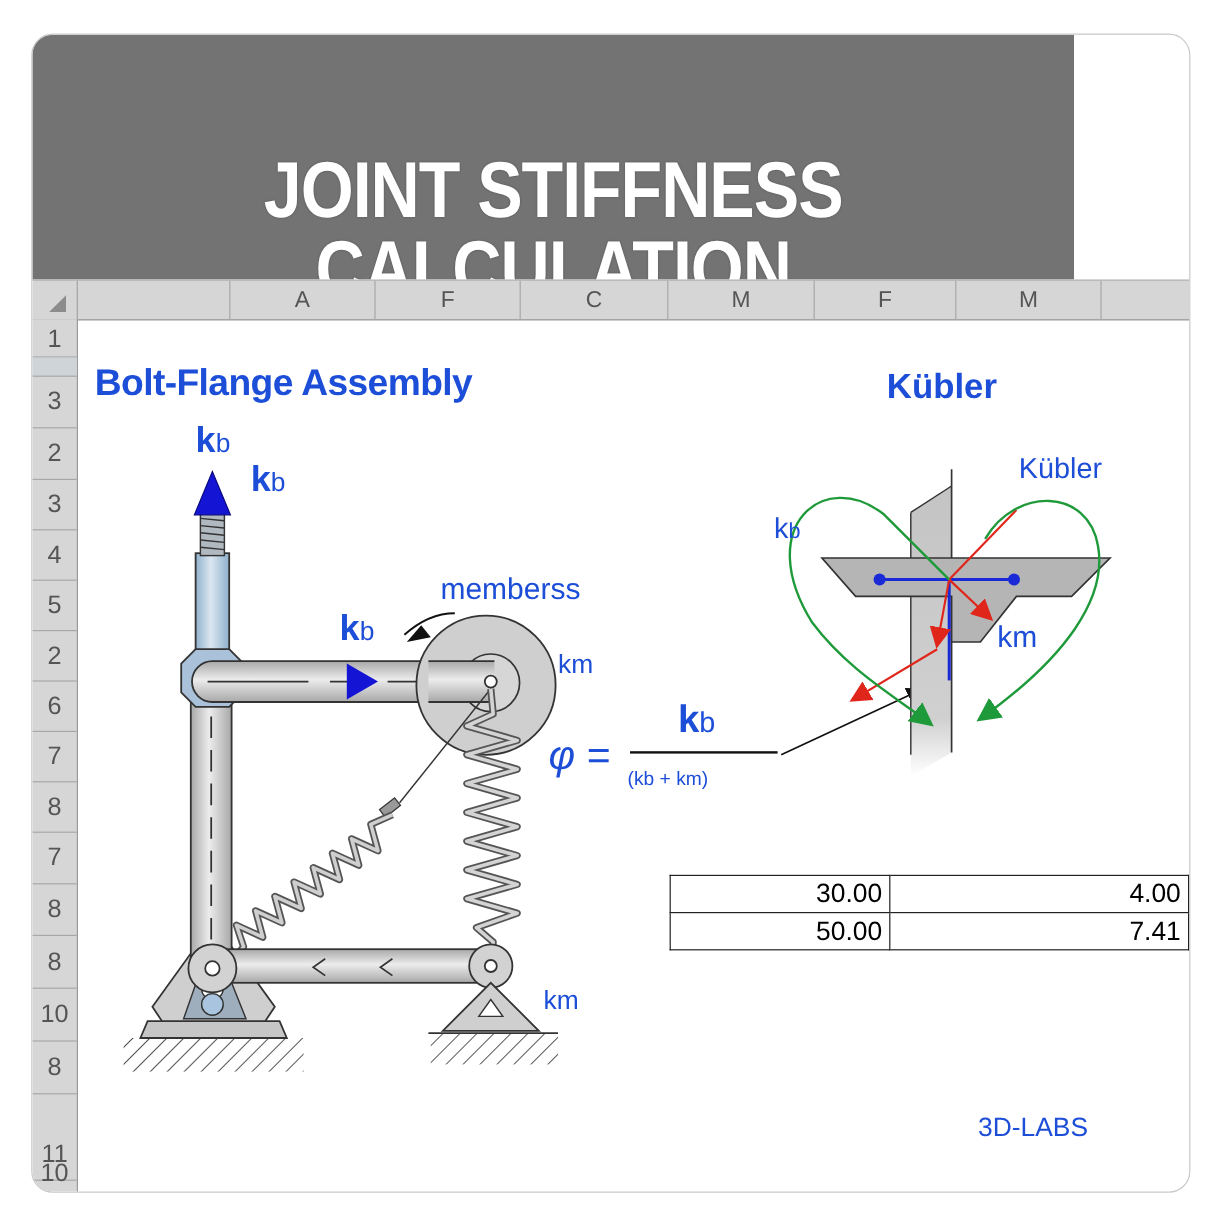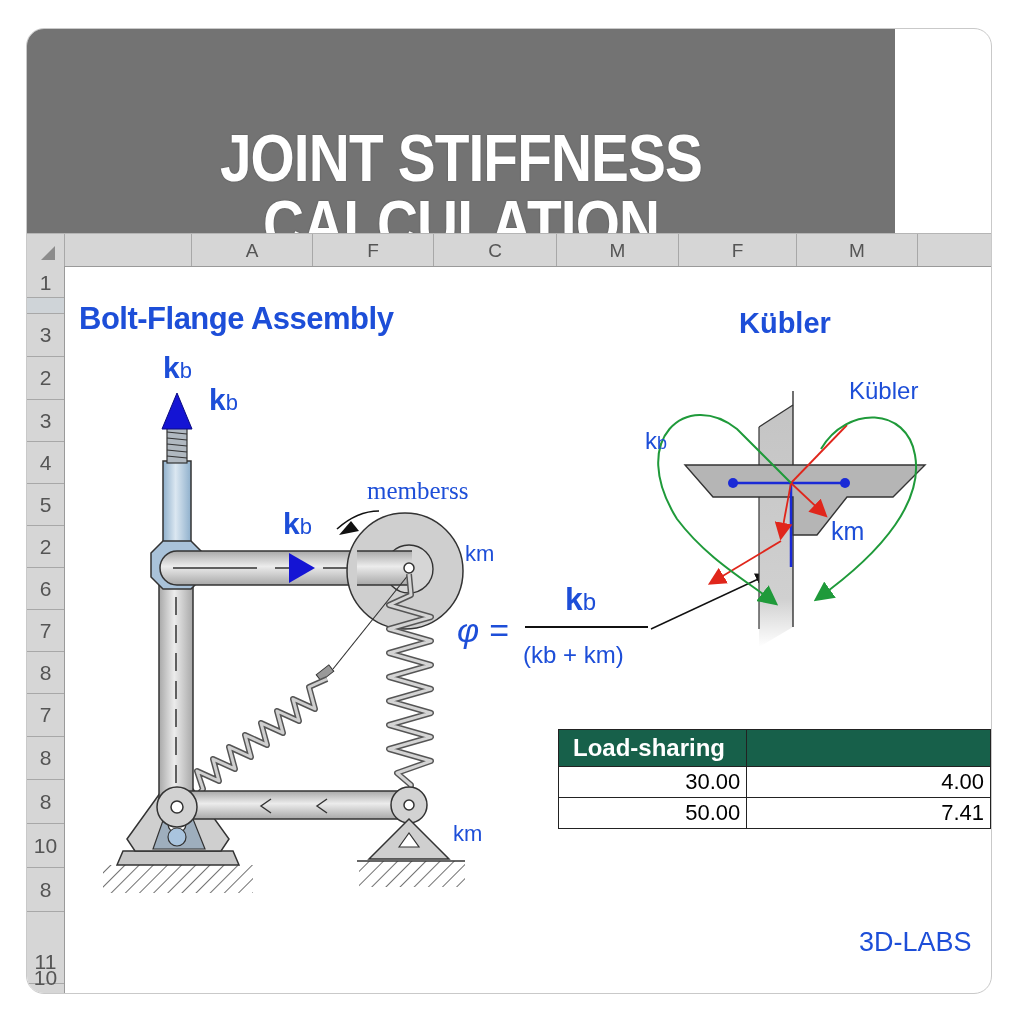--- a/index.html
+++ b/index.html
@@ -192,46 +192,42 @@
       <path d="M764,454 L710,400 C660,360 600,410 650,490 C680,530 720,552 748,574" fill="none" stroke="#1f9a3a" stroke-width="2" marker-end="url(#arrG)"></path>
       <path d="M794,420 C820,376 880,378 888,426 C896,470 860,520 790,570" fill="none" stroke="#1f9a3a" stroke-width="2" marker-end="url(#arrG)"></path>
     </g>
   </svg>
 
   <div class="txt bold" style="left:52px;top:272px;font-size:31px;letter-spacing:-0.5px;">Bolt-Flange Assembly</div>
 
   <div class="txt bold" style="left:136px;top:322px;font-size:30px;"><span>k</span><span style="font-size:22px;font-weight:normal;">b</span></div>
   <div class="txt bold" style="left:182px;top:354px;font-size:30px;"><span>k</span><span style="font-size:22px;font-weight:normal;">b</span></div>
   <div class="txt bold" style="left:256px;top:478px;font-size:30px;"><span>k</span><span style="font-size:22px;font-weight:normal;">b</span></div>
-  <div class="txt" style="left:340px;top:448px;font-size:25px;font-family:Liberation Serif, serif;">memberss</div>
+  <div class="txt" style="left:340px;top:448px;font-size:25px;">memberss</div>
   <div class="txt" style="left:438px;top:512px;font-size:22px;">km</div>
   <div class="txt" style="left:426px;top:792px;font-size:22px;">km</div>
 
   <div class="txt" style="left:430px;top:582px;font-size:34px;font-style:italic;">φ =</div>
   <div class="txt bold" style="left:538px;top:552px;font-size:32px;"><span>k</span><span style="font-size:24px;font-weight:normal;">b</span></div>
   <div style="position:absolute;left:498px;top:597px;width:123px;height:2px;background:#111;"></div>
-  <div class="txt" style="left:496px;top:612px;font-size:24px;">(kb + km)</div>
+  <div class="txt" style="left:496px;top:612px;font-size:16px;">(kb + km)</div>
 
   <div class="txt bold" style="left:712px;top:278px;font-size:29px;">Kübler</div>
   <div class="txt" style="left:822px;top:348px;font-size:24px;">Kübler</div>
   <div class="txt" style="left:618px;top:398px;font-size:24px;"><span>k</span><span style="font-size:18px;">b</span></div>
   <div class="txt" style="left:804px;top:488px;font-size:25px;">km</div>
 
   <table class="ls">
     <tbody>
-        <tr>
-      <th>Load-sharing</th>
-      <th></th>
-    </tr>
     <tr>
       <td class="num-a">30.00</td>
       <td class="num-b">4.00</td>
     </tr>
     <tr>
       <td class="num-a">50.00</td>
       <td class="num-b">7.41</td>
     </tr>
   </tbody>
     </table>
 
-  <div class="txt" style="left:832px;top:898px;font-size:27px;">3D-LABS</div>
+  <div class="txt" style="left:788px;top:898px;font-size:22px;">3D-LABS</div>
 
 </div>
 
 </body></html>

